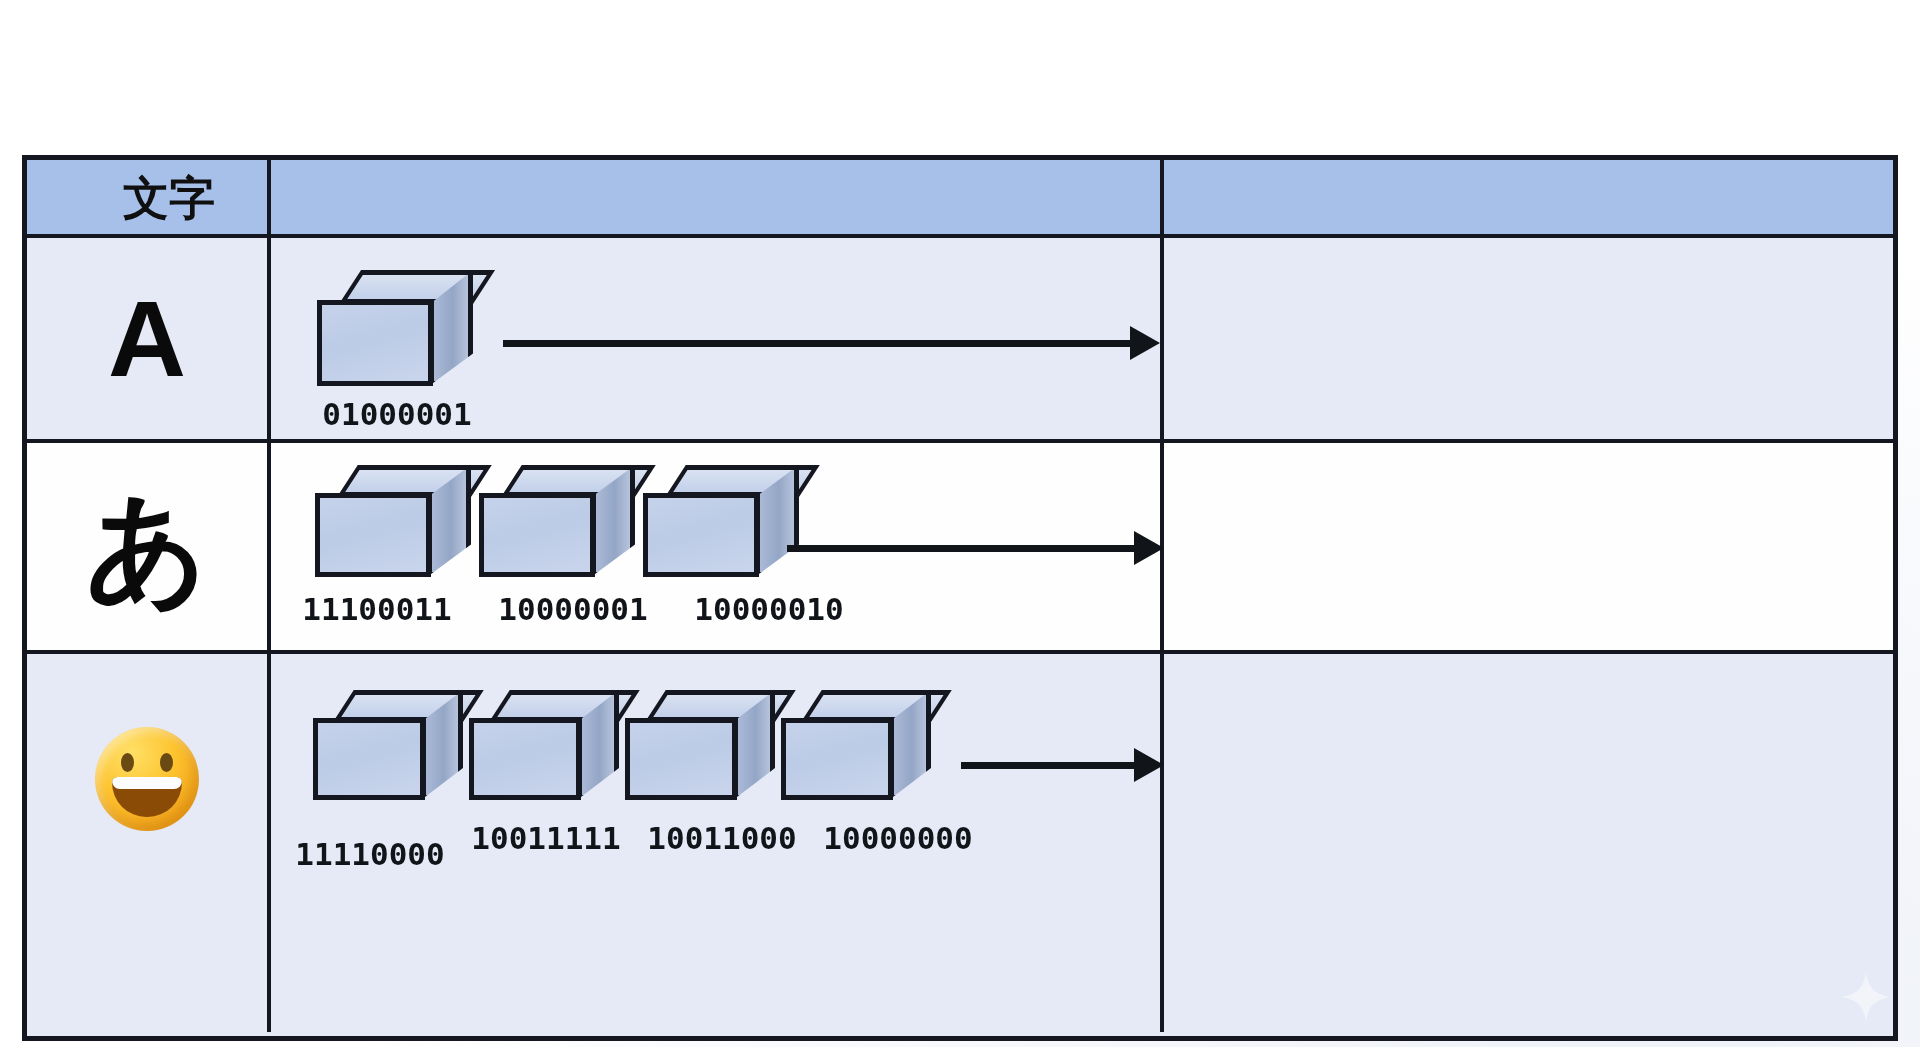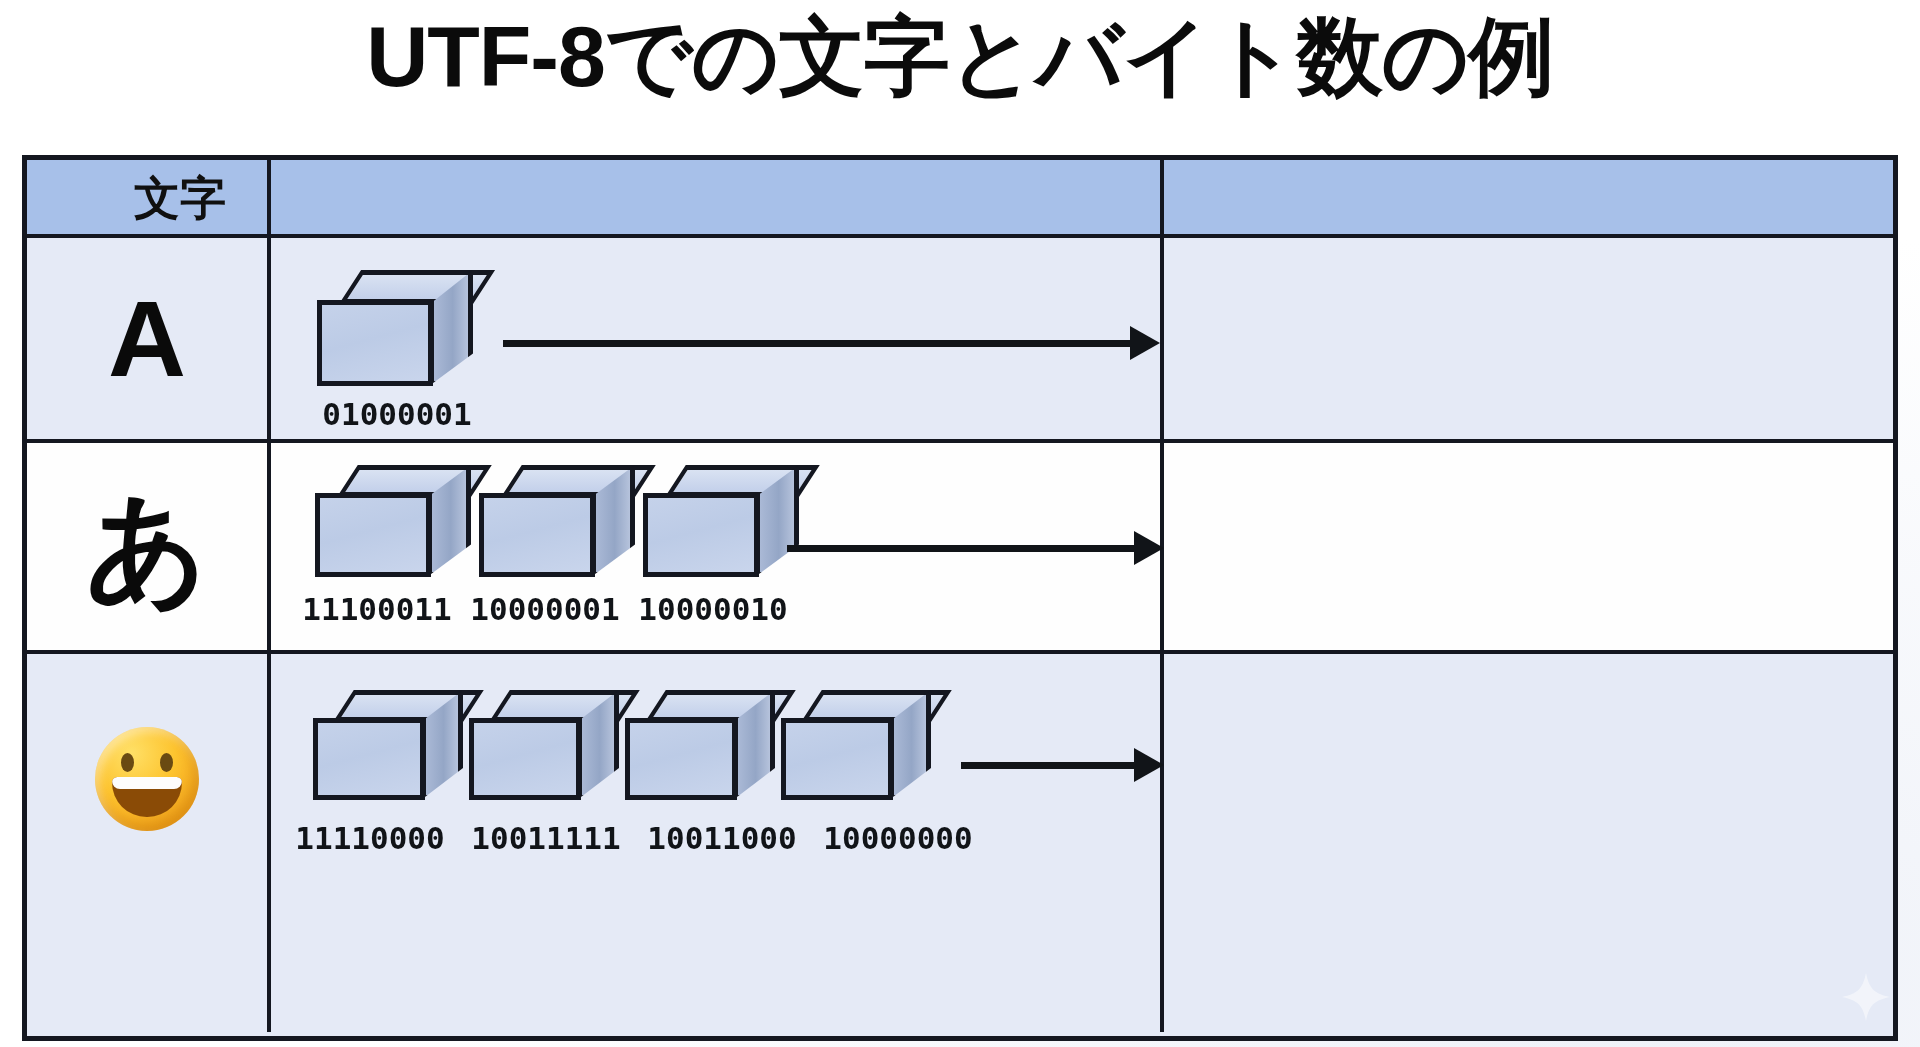--- a/index.html
+++ b/index.html
@@ -97,21 +97,21 @@
     top: 0;
     height: 78px;
     display: flex;
     align-items: center;
     justify-content: center;
     font-size: 46px;
     font-weight: 700;
     color: #101010;
     white-space: nowrap;
   }
-  .hcell-char { left: 15px;    width: 276px; }
+  .hcell-char { left: 4px;    width: 276px; }
   .hcell-mid  { left: 244px; width: 889px; }
   .hcell-byte { left: 1137px; width: 735px; font-size: 50px; }
 
   
   .charcell {
     position: absolute;
     left: 0;
     width: 240px;
     top: 0;
     height: 100%;
@@ -270,21 +270,20 @@
     height: 52px;
     opacity: .55;
     pointer-events: none;
   }
 </style>
 </head>
 <body>
 
 <div id="slide">
 
-  <div id="title">UTF-8での文字とバイト数の例</div>
 
   <div id="table">
 
     <div class="row row-header">
       <div class="vrule c1" style="top:0;height:78px;"></div>
       <div class="vrule c2" style="top:0;height:78px;"></div>
 
       <div class="hcell hcell-char">文字</div>
       <div class="hcell hcell-mid"></div>
     </div>
@@ -339,21 +338,21 @@
             <div class="side" style="left:112px;top:0; width:44px;  height:112px; clip-path:polygon(0 29%,100% 0,100% 71%,0 100%);"></div>
             <div class="front" style="width:116px; height:84px;"></div>
           </div>
           <div class="cube" style="width:156px;height:112px;">
             <div class="top" style="left:22px; top:0; width:134px; height:32px; transform:skewX(-33deg); transform-origin:bottom left;"></div>
             <div class="side" style="left:112px;top:0; width:44px;  height:112px; clip-path:polygon(0 29%,100% 0,100% 71%,0 100%);"></div>
             <div class="front" style="width:116px; height:84px;"></div>
           </div>
         </div>
 
-        <div class="bits-row" style="left:22px; top:148px; gap:0;">
+        <div class="bits-row" style="left:22px; top:148px; gap:28px;">
           <span class="byte" style="width:168px;">11100011</span>
           <span class="byte" style="width:168px;">10000001</span>
           <span class="byte" style="width:168px;">10000010</span>
         </div>
 
         <div class="arrow" style="left:516px; top:88px;">
           <div class="shaft" style="width:348px;"></div>
           <div class="head"></div>
         </div>
       </div>
@@ -392,21 +391,21 @@
             <div class="front" style="width:112px; height:82px;"></div>
           </div>
           <div class="cube" style="width:150px;height:110px;">
             <div class="top" style="left:20px; top:0; width:130px; height:32px; transform:skewX(-33deg); transform-origin:bottom left;"></div>
             <div class="side" style="left:108px;top:0; width:42px;  height:110px; clip-path:polygon(0 29%,100% 0,100% 71%,0 100%);"></div>
             <div class="front" style="width:112px; height:82px;"></div>
           </div>
         </div>
 
         <div class="bits-row" style="left:16px; top:166px; gap:10px;">
-          <span class="byte" style="width:166px;">11110000</span>
+          <span class="byte" style="width:166px;margin-top:16px;">11110000</span>
           <span class="byte" style="width:166px;">10011111</span>
           <span class="byte" style="width:166px;">10011000</span>
           <span class="byte" style="width:166px;">10000000</span>
         </div>
 
         <div class="arrow" style="left:690px; top:94px;">
           <div class="shaft" style="width:174px;"></div>
           <div class="head"></div>
         </div>
       </div>

